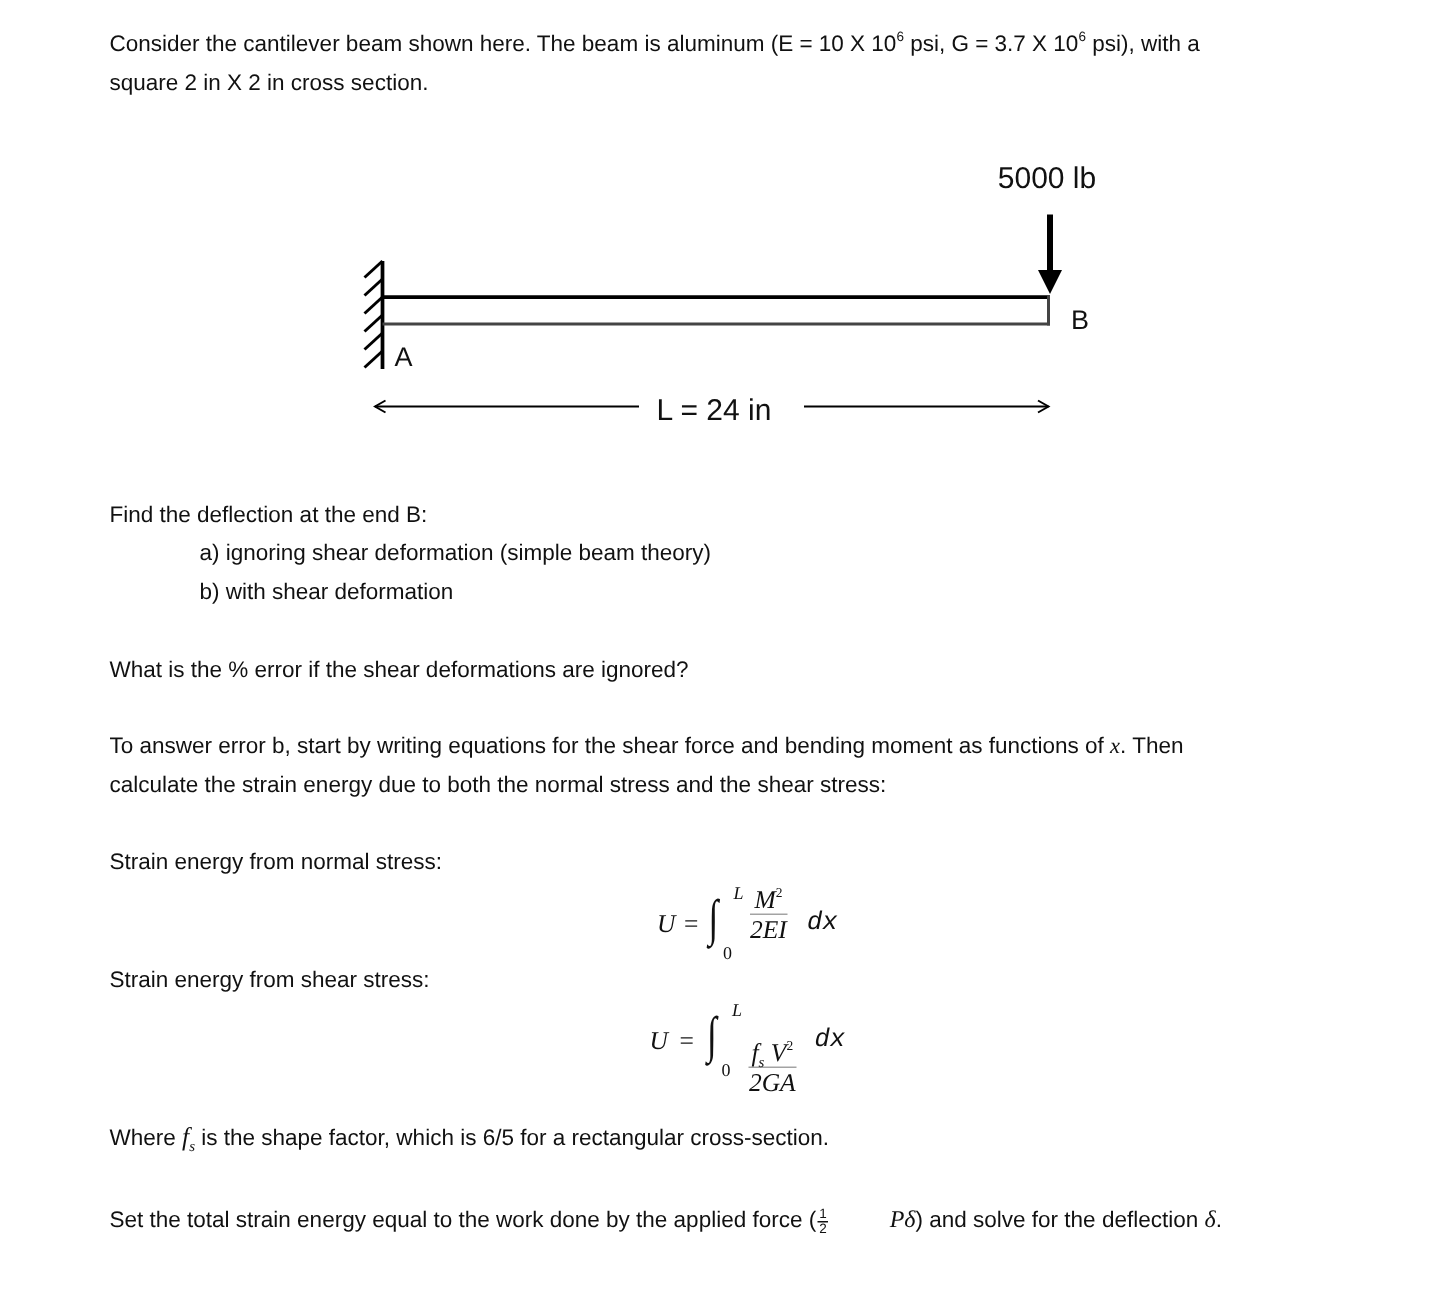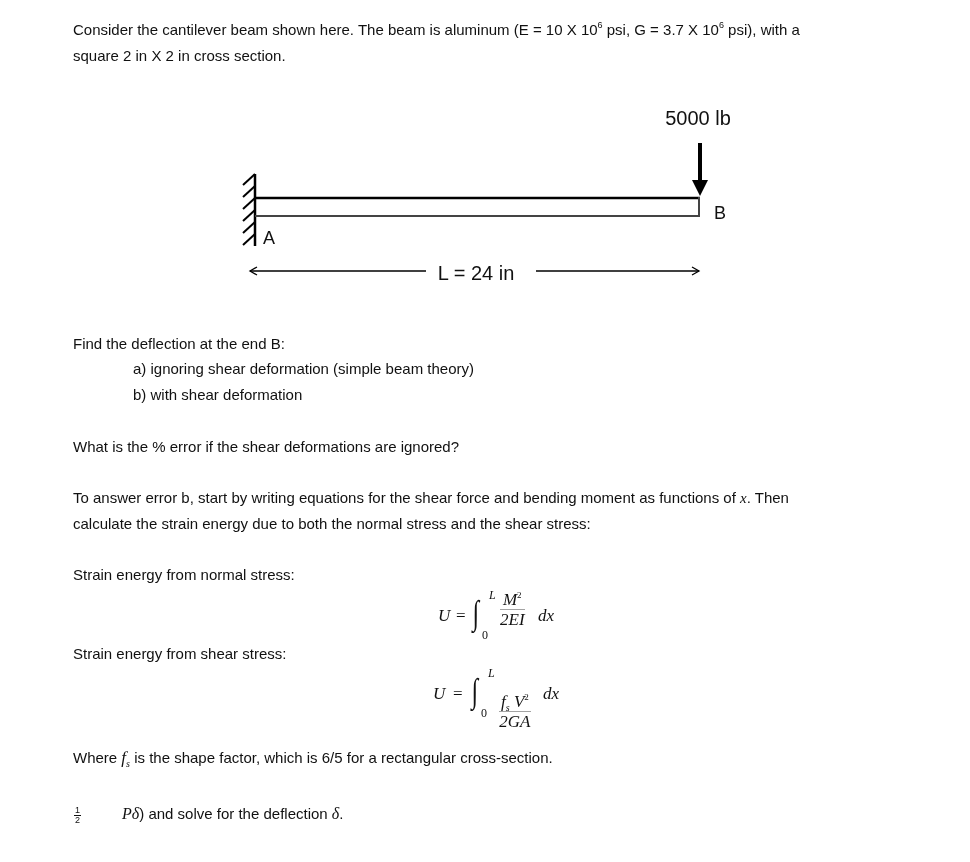--- a/index.html
+++ b/index.html
@@ -20,21 +20,21 @@
   .eq { position: absolute; font-family: "Liberation Serif", "DejaVu Serif", serif; font-style: italic; font-size: 17px; color: #111; }
   .eq .U { position: absolute; }
   .eq .eqsign { position: absolute; font-style: normal; }
   .eq .intg { position: absolute; font-size: 34px; font-style: normal; line-height: 34px; transform: scaleX(0.7); }
   .eq .lim-up { position: absolute; font-size: 12px; }
   .eq .lim-lo { position: absolute; font-size: 12px; font-style: normal; }
   .eq .fr { position: absolute; text-align: center; }
   .eq .fr .n { display: block; border-bottom: 1px solid #a3a3a3; padding: 0 2px; line-height: 18px; }
   .eq .fr .d { display: block; line-height: 20px; font-style: normal; }
   .eq .fr .d i { font-style: italic; }
-  .eq .dx { position: absolute; }
+  .eq .dx { position: absolute; font-family: Liberation Mono, monospace; }
 </style>
 </head>
 <body>
 
 <div class="txt" style="left:73px; top:20px;">
   <span>Consider the cantilever beam shown here.  The beam is aluminum (E = 10 X 10</span><sup class="s">6</sup><span> psi, G = 3.7 X 10</span><sup class="s">6</sup><span> psi), with a</span>
 </div>
 <div class="txt" style="left:73px; top:46px;">square 2 in X 2 in cross section.</div>
 
 <svg width="970" height="300" style="position:absolute; left:0; top:0;" xmlns="http://www.w3.org/2000/svg">
@@ -108,14 +108,14 @@
     <span class="d"><i>2GA</i></span>
   </span>
   <span class="dx" style="left:110px; top:16px;">dx</span>
 </div>
 
 <div class="txt" style="left:73px; top:748px;">
   <span>Where </span><span class="math" style="font-size:17px;">f</span><sub class="s" style="font-family:'Liberation Serif',serif;">s</sub><span> is the shape factor, which is 6/5 for a rectangular cross-section.</span>
 </div>
 
 <div class="txt" style="left:73px; top:804px;">
-  <span class="frac-small"><span class="num">1</span><span class="den">2</span></span><span class="math" style="font-size:16px;margin-left:40px;">Pδ</span><span>) and solve for the deflection </span><span class="math" style="font-size:16px;">δ</span><span>.</span>
+  <span>Set the total strain energy equal to the work done by the applied force (</span><span class="frac-small"><span class="num">1</span><span class="den">2</span></span><span class="math" style="font-size:16px;margin-left:40px;">Pδ</span><span>) and solve for the deflection </span><span class="math" style="font-size:16px;">δ</span><span>.</span>
 </div>
 
 </body></html>

